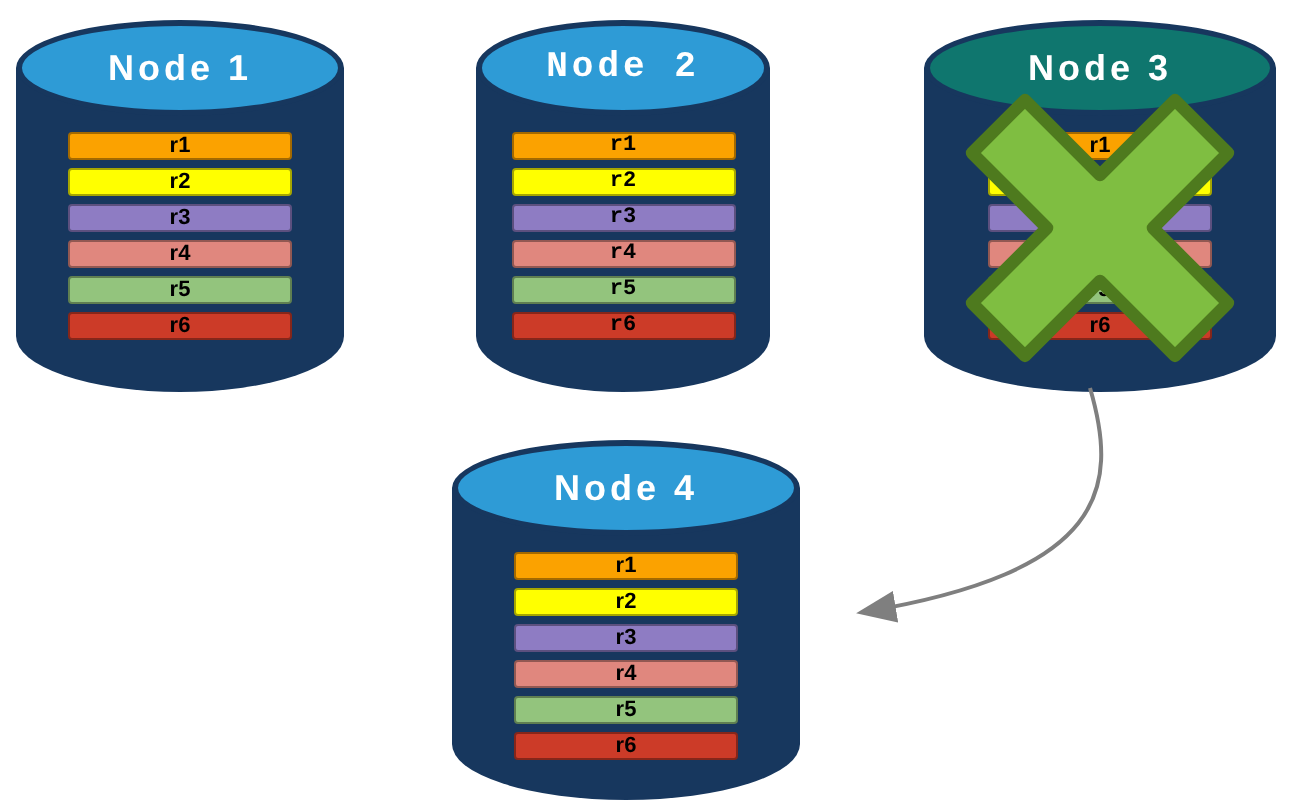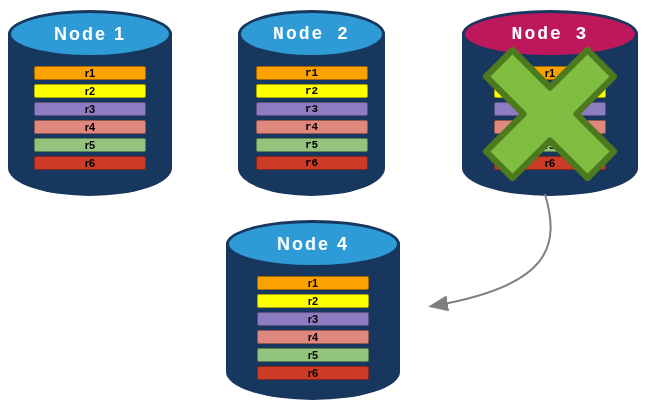--- a/index.html
+++ b/index.html
@@ -106,21 +106,21 @@
       <div class="row" style="background-color: rgb(255, 255, 0);">r2</div>
       <div class="row" style="background-color: rgb(142, 124, 195);">r3</div>
       <div class="row" style="background-color: rgb(224, 135, 126);">r4</div>
       <div class="row" style="background-color: rgb(147, 196, 125);">r5</div>
       <div class="row" style="background-color: rgb(204, 59, 40);">r6</div>
     </div>
   </div>
 
   <div class="node" style="left:462px; top:10px; width:176px; height:186px;">
     <div class="cyl-body" style="background-color: rgb(23, 55, 94);"></div>
-    <div class="cyl-top" style="background-color: #be185d; font-family: Liberation Mono, monospace;">
+    <div class="cyl-top" style="background-color: #0f766e;">
       <span class="node-label">Node 3</span>
     </div>
     <div class="rows">
       <div class="row" style="background-color: rgb(251, 162, 0);">r1</div>
       <div class="row" style="background-color: rgb(255, 255, 0);">r2</div>
       <div class="row" style="background-color: rgb(142, 124, 195);">r3</div>
       <div class="row" style="background-color: rgb(224, 135, 126);">r4</div>
       <div class="row" style="background-color: rgb(147, 196, 125);">r5</div>
       <div class="row" style="background-color: rgb(204, 59, 40);">r6</div>
     </div>

